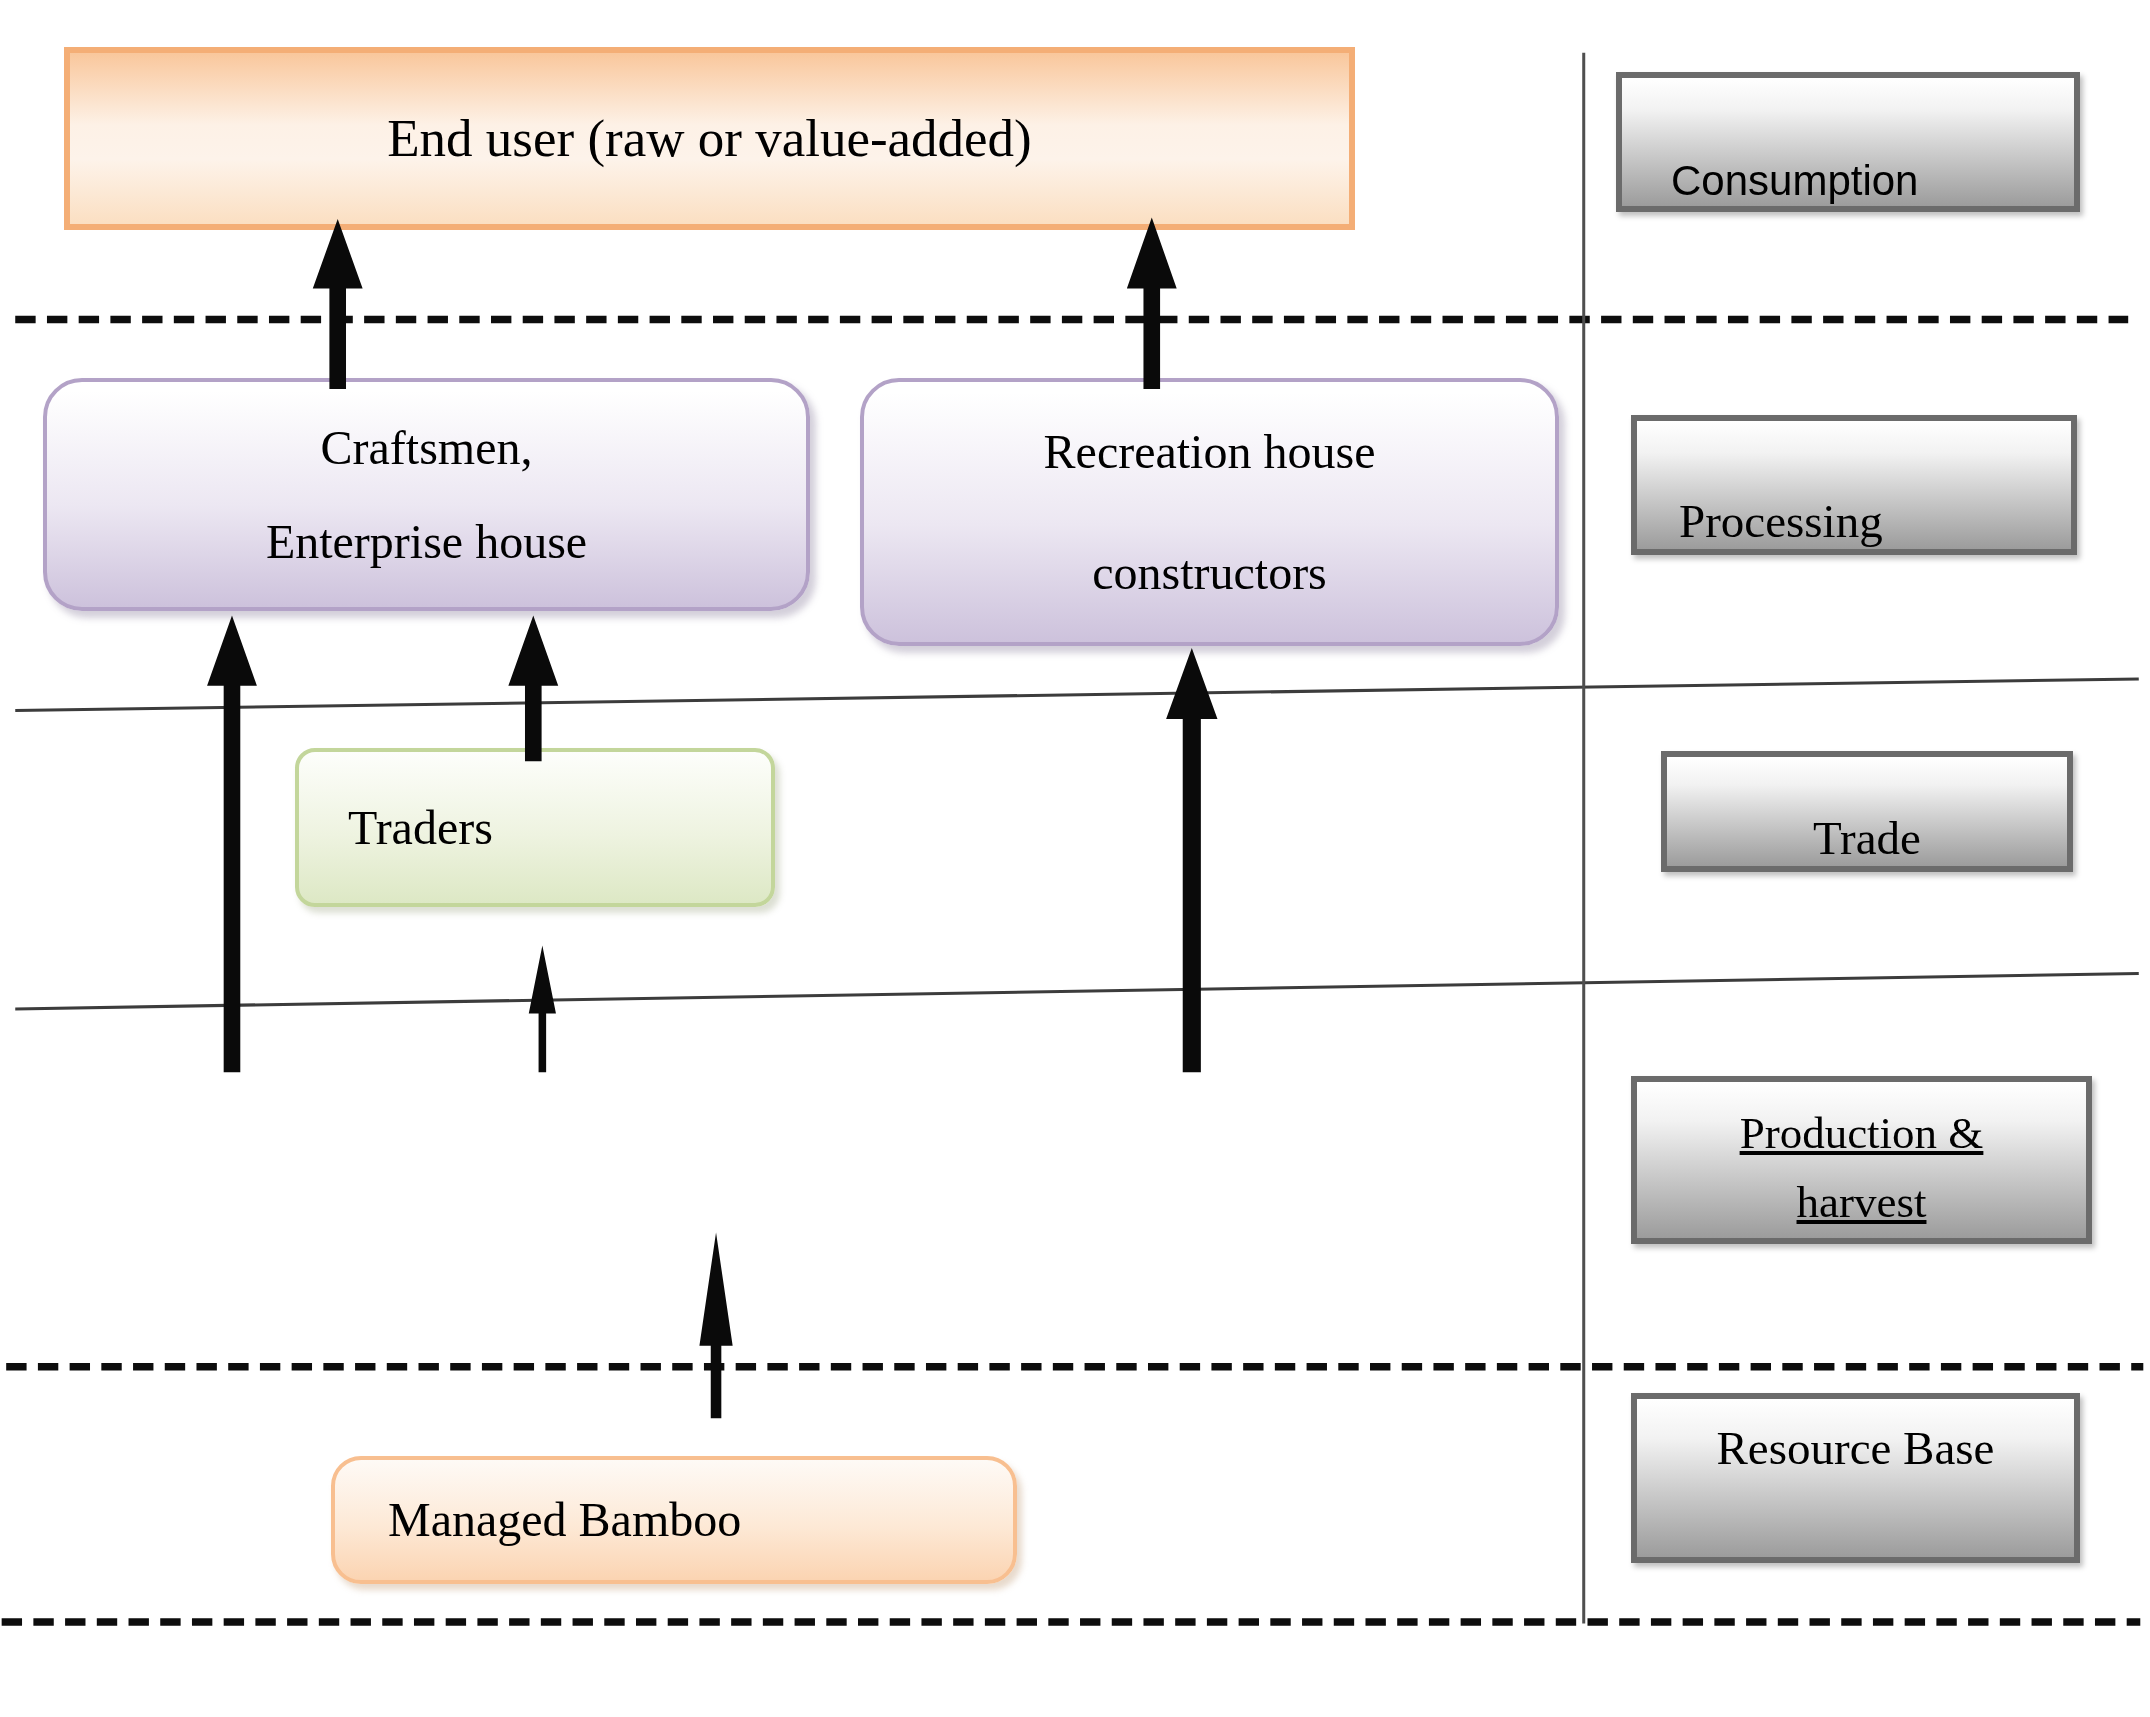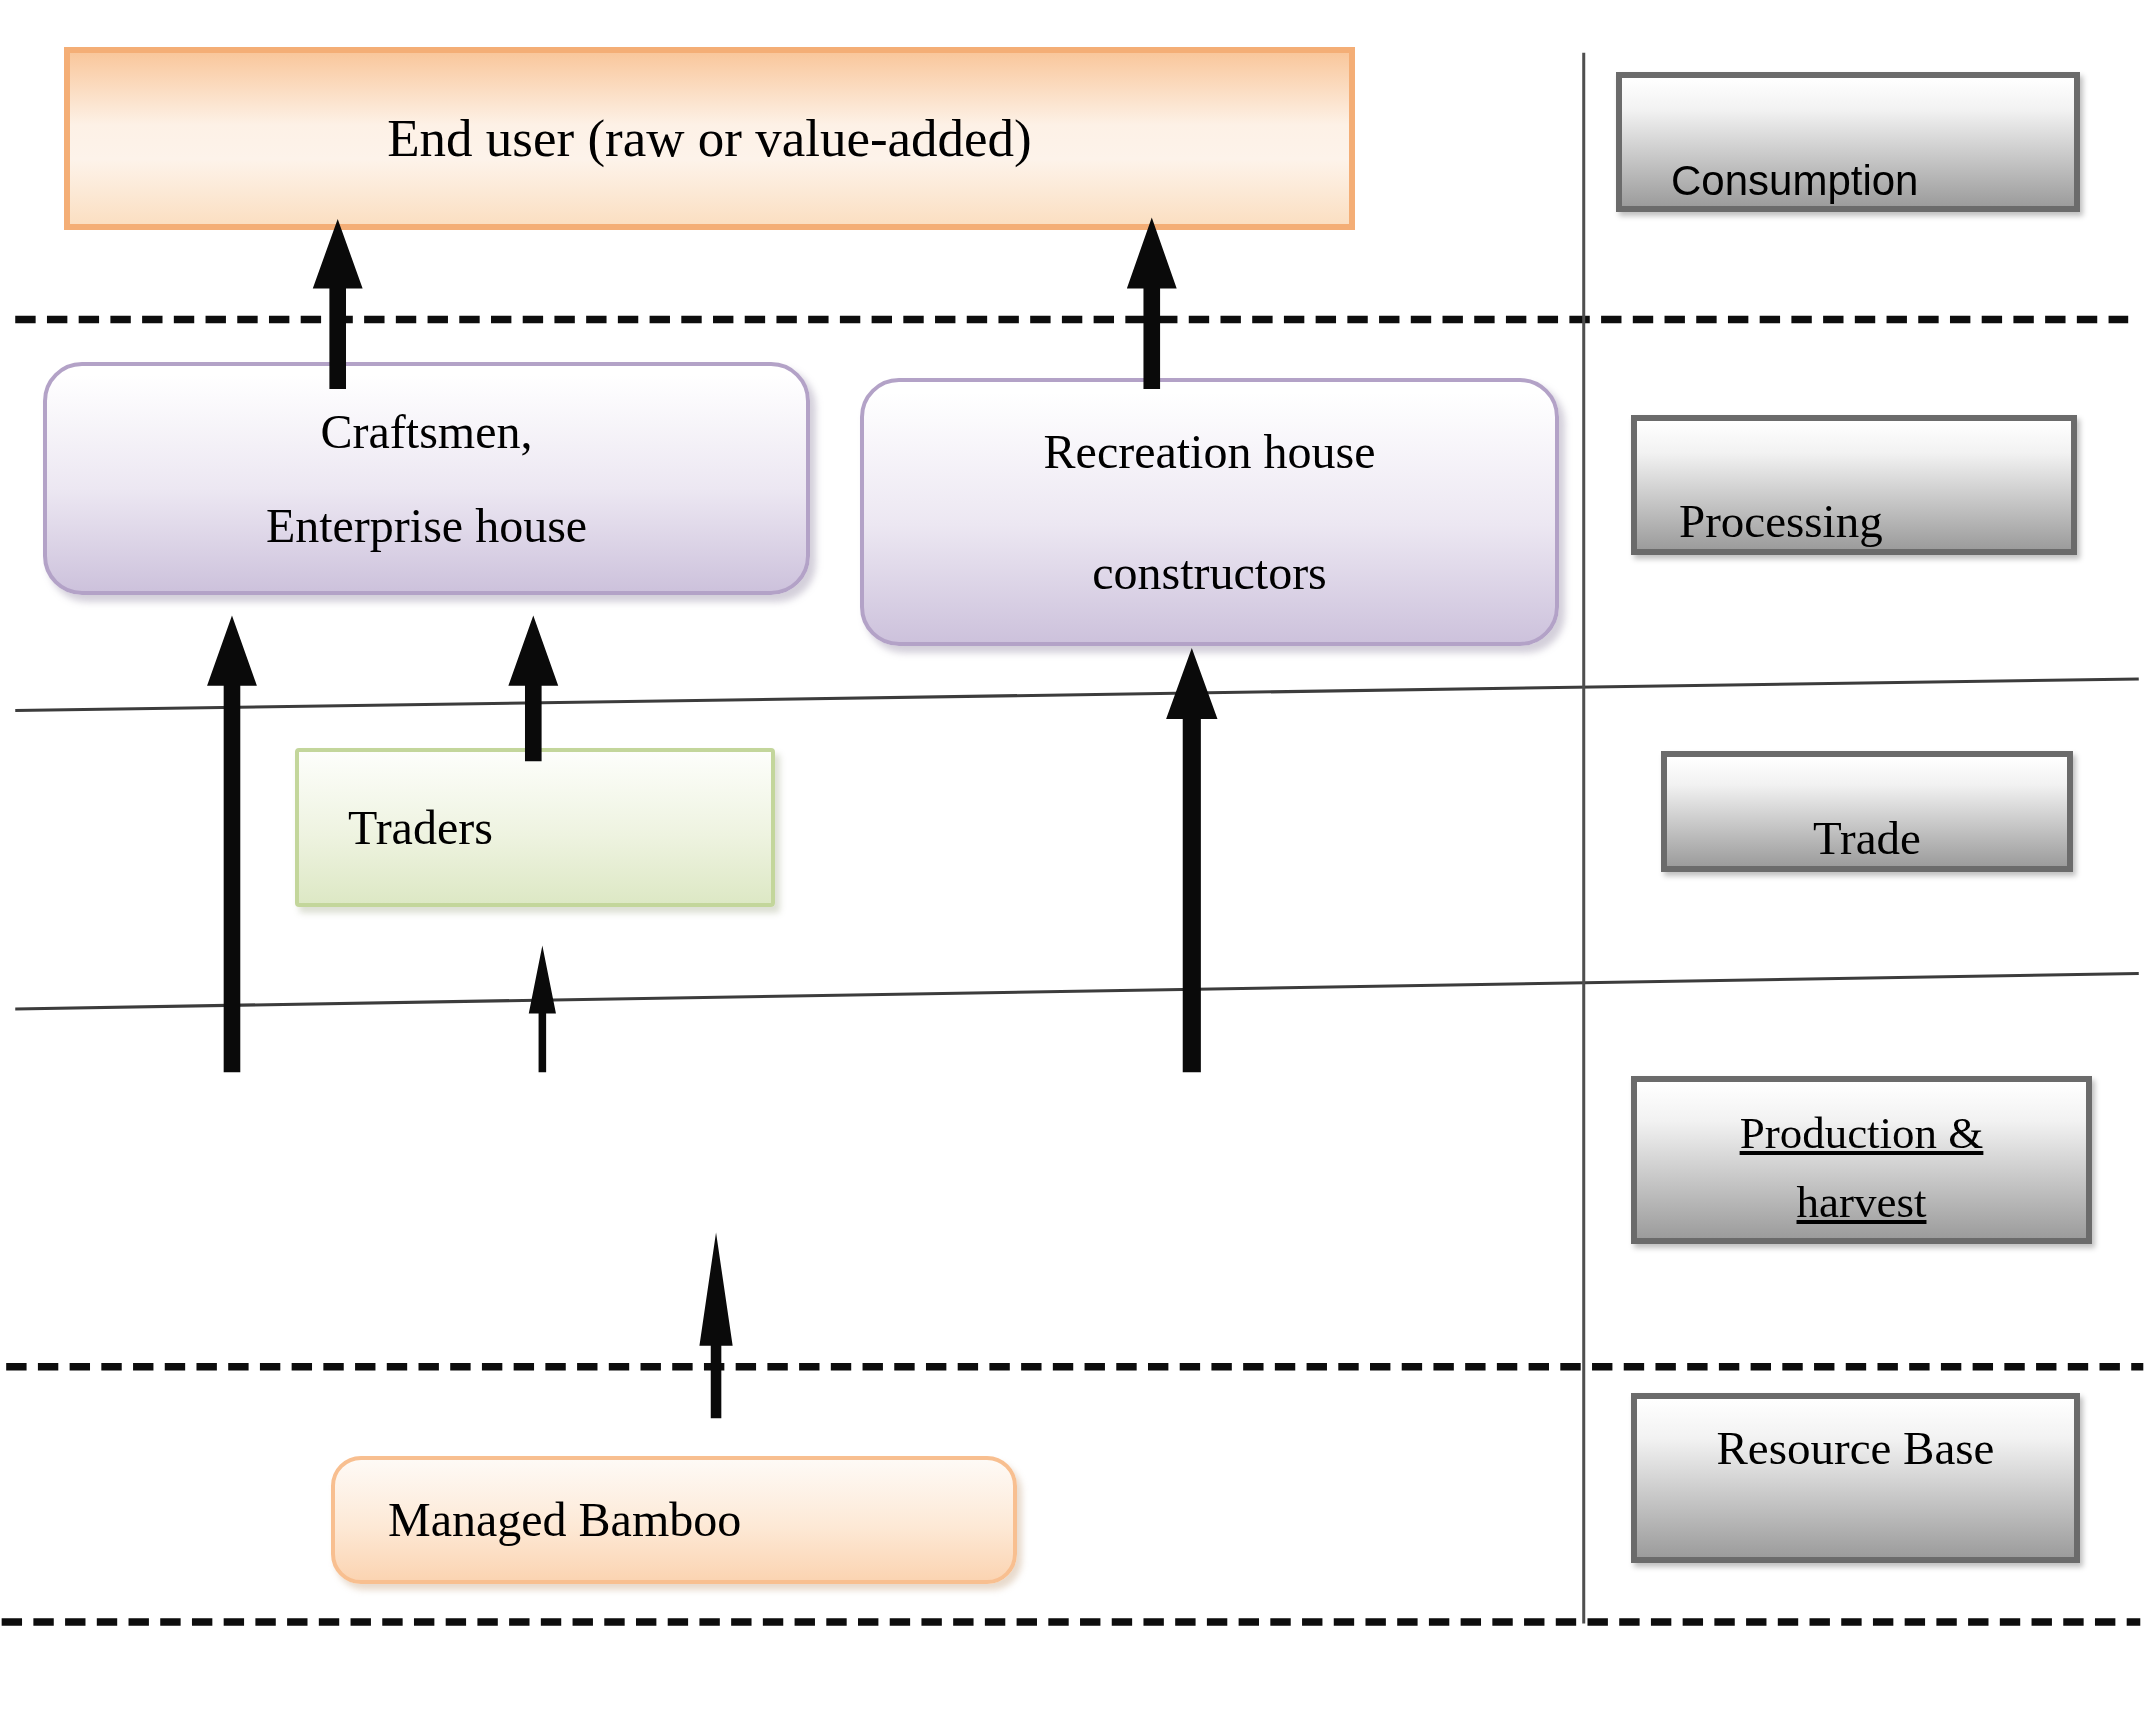--- a/index.html
+++ b/index.html
@@ -30,27 +30,27 @@
     font-size:53px;
   }
   
   .purple{
     border:4.5px solid #b3a2c7;
     border-radius:39px;
     background:linear-gradient(180deg,#ffffff 4%,#ece7f2 55%,#cdc2dc 100%);
     box-shadow:5.3px 6.8px 7.6px rgba(130,118,150,0.35);
     font-size:48px;
   }
-  .craftsmen{ left:43px; top:362px; width:767px; height:233px; gap:39px; }
+  .craftsmen{ left:43px; top:378px; width:767px; height:233px; gap:39px; }
   .recreation{ left:860px; top:378px; width:699px; height:268px; gap:66px; }
   
   .traders{
     left:295px; top:748px; width:480px; height:159px;
     border:4.5px solid #c3d69b;
-    border-radius:4px;
+    border-radius:20px;
     background:linear-gradient(180deg,#fdfefb 0%,#eef3e0 55%,#dde8c5 100%);
     box-shadow:4.5px 6px 6.8px rgba(140,150,110,0.3);
     font-size:48px;
     align-items:flex-start;
     padding-left:49px;
     font-family:Liberation Serif, serif;
   }
   
   .owner{
     left:85px; top:1066px; width:1316px; height:166px;

